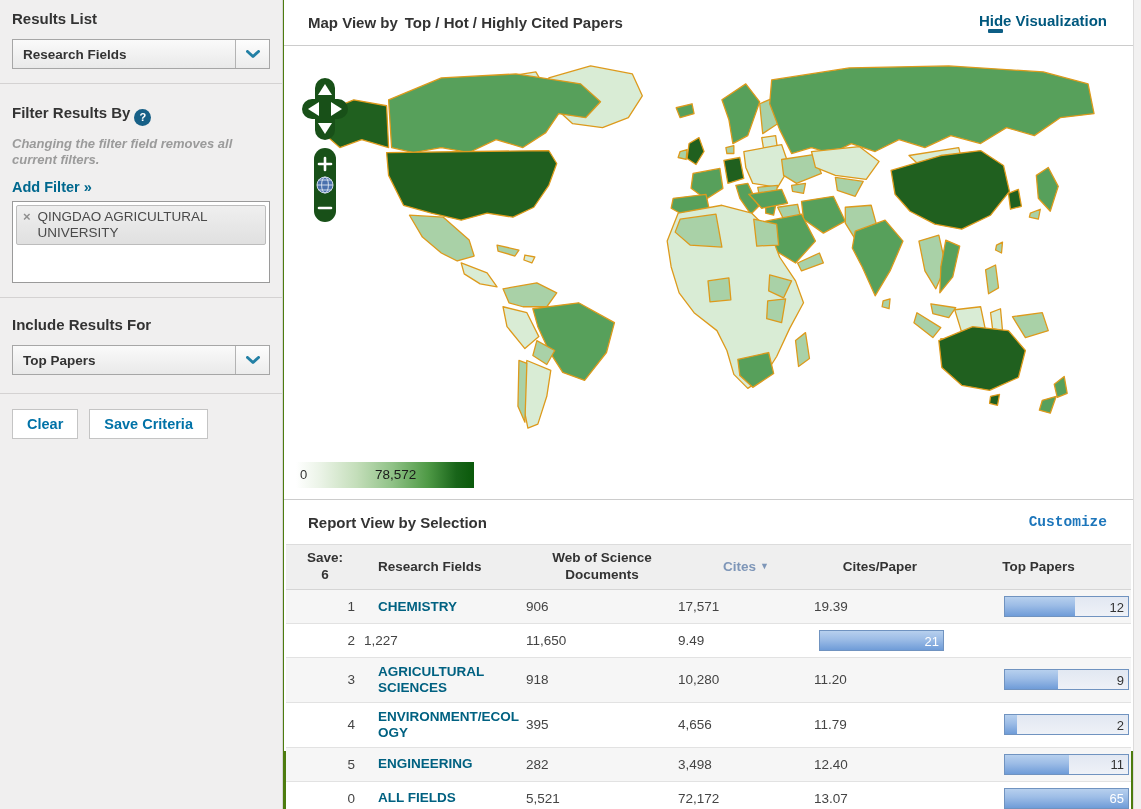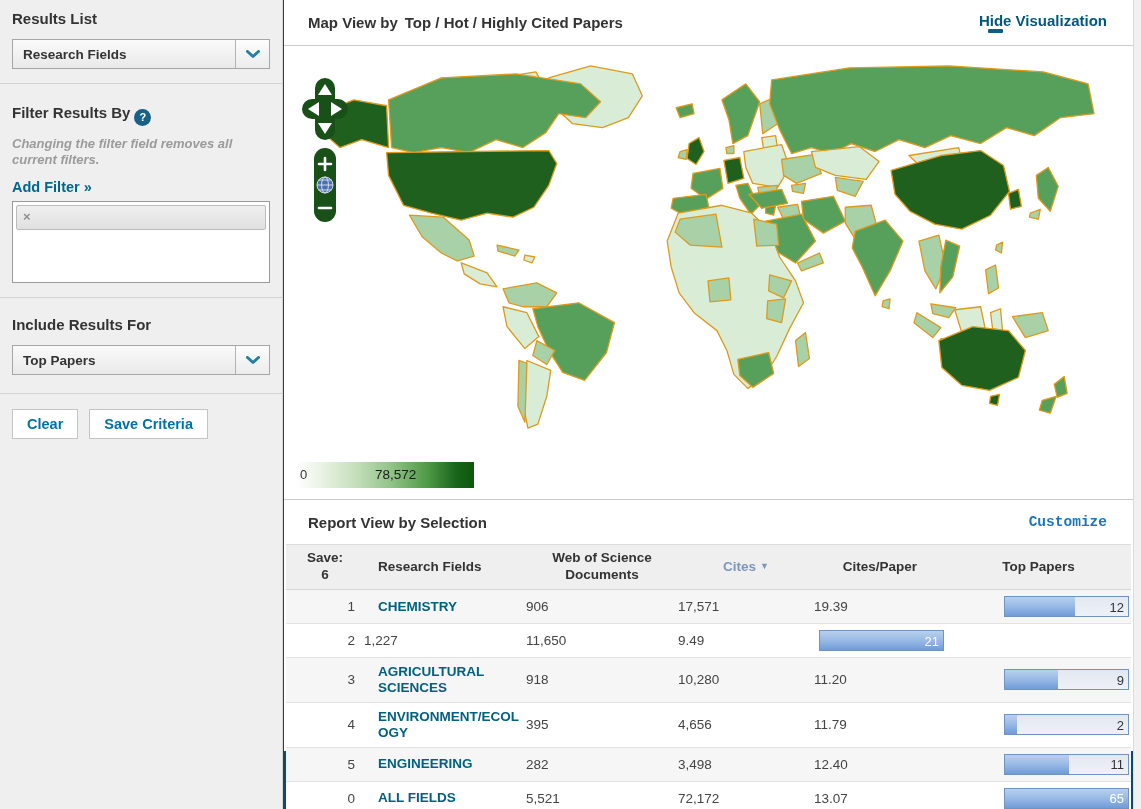--- a/index.html
+++ b/index.html
@@ -1,18 +1,18 @@
 <!DOCTYPE html>
 <html style="--mc-dark: #20601f; --mc-medium: #57a05b; --mc-light: #a9d1a7; --mc-pale: #d9ecd5; --mc-border: #dd9a1c;"><head>
 <meta charset="utf-8">
 <style>
   * { box-sizing: border-box; margin: 0; padding: 0; }
   html,body { width:1141px; height:809px; }
   body { font-family:"Liberation Sans", sans-serif; background:#fff; overflow:hidden; }
-  #app { position:relative; width:1141px; height:809px; background:#0c4a6e; }
+  #app { position:relative; width:1141px; height:809px; background:#4d7c0f; }
 
   
   #sidebar { position:absolute; left:0; top:0; width:283px; height:809px;
              background:#f0efef; border-right:1px solid #d6d4d4; }
   .side-section { padding:10px 12px 14px 12px; border-bottom:1px solid #d4d2d2; }
   .side-h { font-size:15px; font-weight:bold; color:#333; margin-bottom:12px; }
   .dd { display:flex; height:30px; border:1px solid #a6a6a6; background:linear-gradient(#fafafa,#e9e9e9); align-items:stretch; cursor:pointer; }
   .dd .lbl { flex:1; display:flex; align-items:center; padding-left:10px; font-weight:bold; color:#333; font-size:13.5px; }
   .dd .arrow { width:34px; border-left:1px solid #b3b3b3; display:flex; align-items:center; justify-content:center; background:linear-gradient(#fdfdfd,#ececec); }
   .help-badge { display:inline-flex; width:17px; height:17px; border-radius:50%; background:#176087;
@@ -102,20 +102,21 @@
 
     <div class="side-section" style="padding-top:20px;">
       <div class="side-h" style="margin-bottom:10px;">
         <span>Filter Results By</span><span class="help-badge">?</span>
       </div>
       <div class="note">Changing the filter field removes all current filters.</div>
       <a class="add-filter">Add Filter »</a>
       <div class="listbox">
         <div class="chip">
           <span class="x">×</span>
+          <span>QINGDAO AGRICULTURAL UNIVERSITY</span>
         </div>
       </div>
     </div>
 
     <div class="side-section" style="padding-top:18px; padding-bottom:18px;">
       <div class="side-h">Include Results For</div>
       <div class="dd">
         <span class="lbl">Top Papers</span>
         <span class="arrow">
           <svg width="14" height="9" viewBox="0 0 14 9">

